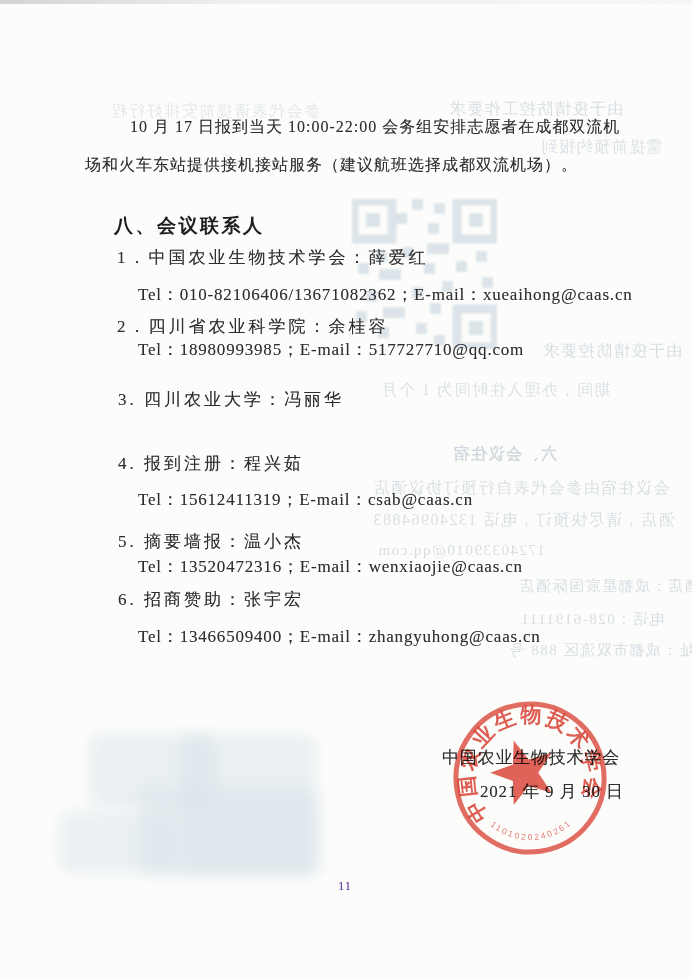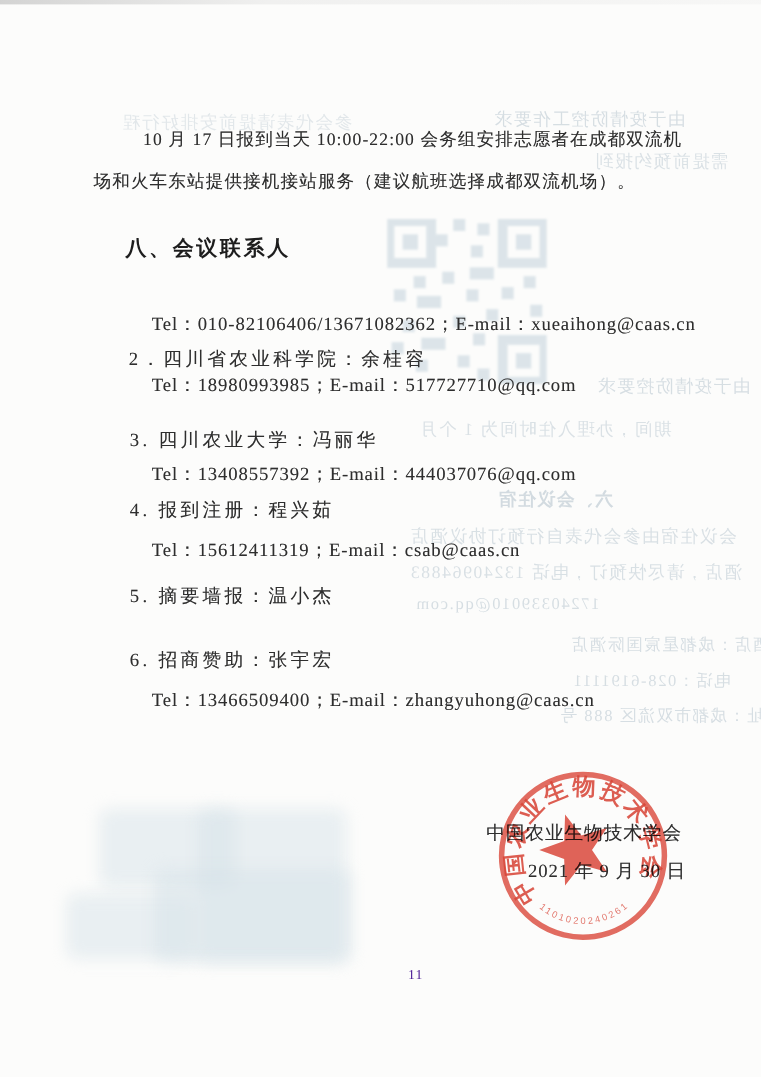--- a/index.html
+++ b/index.html
@@ -15,21 +15,21 @@
     background:linear-gradient(90deg,rgba(150,150,150,.40),rgba(185,185,185,.18) 35%,rgba(200,200,200,.10));
   }
   .hd{
     font-family:"Liberation Sans","DejaVu Sans",sans-serif;
     font-weight:700;font-size:19px;letter-spacing:2.5px;color:#1d1d1d;
   }
   .bd{font-size:16px;letter-spacing:1px;color:#2e2e2e;}
   .nm{font-size:17px;letter-spacing:3px;color:#2e2e2e;}
   .tl{font-size:17px;letter-spacing:.8px;color:#2e2e2e;text-align:right;}
   .sig{font-size:17px;letter-spacing:.8px;color:#2e2e2e;}
-  .pg{font-size:12.5px;letter-spacing:1px;color:#4c1d95;margin-left:33px;}
+  .pg{font-size:12.5px;letter-spacing:1px;color:#4c1d95;}
   .bd,.nm,.tl,.sig{text-shadow:0 0 .5px rgba(40,40,40,.35);}
   .bleed{
     color:#a9bac6;filter:blur(.7px);transform:scaleX(-1);
     font-size:16px;letter-spacing:1.5px;
   }
   .smudge{position:absolute;background:rgba(214,226,233,.48);filter:blur(7px);border-radius:10px;}
   .seal{position:absolute;mix-blend-mode:multiply;opacity:.93;filter:blur(.3px);}
   .qr{position:absolute;opacity:.22;filter:blur(1.1px);transform:scaleX(-1);}
 </style>
 </head>
@@ -90,32 +90,33 @@
     <div class="smudge" style="left:180px;top:735px;width:135px;height:140px"></div>
     <div class="smudge" style="left:60px;top:812px;width:120px;height:60px"></div>
     <div class="smudge" style="left:140px;top:790px;width:180px;height:85px"></div>
   </div>
 
   <div class="abs bd" style="left:130px;top:117px">10 月 17 日报到当天 10:00-22:00 会务组安排志愿者在成都双流机</div>
   <div class="abs bd" style="left:85px;top:155px">场和火车东站提供接机接站服务（建议航班选择成都双流机场）。</div>
 
   <div class="abs hd" style="left:114px;top:213px">八、会议联系人</div>
 
+  <div class="abs nm" style="left:117px;top:246px">1．中国农业生物技术学会：薛爱红</div>
   <div class="abs tl" style="left:138px;top:283px">Tel：010-82106406/13671082362；E-mail：xueaihong@caas.cn</div>
 
   <div class="abs nm" style="left:117px;top:315px">2．四川省农业科学院：余桂容</div>
   <div class="abs tl" style="left:138px;top:338px">Tel：18980993985；E-mail：517727710@qq.com</div>
 
   <div class="abs nm" style="left:118px;top:388px">3. 四川农业大学：冯丽华</div>
-  <div class="abs tl" style="left:138px;top:419px">Tel：13408557392；E-mail：444037076@qq.com</div>
 
   <div class="abs nm" style="left:118px;top:452px">4. 报到注册：程兴茹</div>
   <div class="abs tl" style="left:138px;top:488px">Tel：15612411319；E-mail：csab@caas.cn</div>
 
   <div class="abs nm" style="left:118px;top:530px">5. 摘要墙报：温小杰</div>
+  <div class="abs tl" style="left:138px;top:555px">Tel：13520472316；E-mail：wenxiaojie@caas.cn</div>
 
   <div class="abs nm" style="left:118px;top:588px">6. 招商赞助：张宇宏</div>
   <div class="abs tl" style="left:138px;top:625px">Tel：13466509400；E-mail：zhangyuhong@caas.cn</div>
 
   <div class="abs sig" style="left:442px;top:746px">中国农业生物技术学会</div>
   <div class="abs sig" style="left:480px;top:780px">2021 年 9 月 30 日</div>
 
   <svg class="seal" style="left:448px;top:696px" width="164" height="164" viewBox="0 0 164 164">
     <g transform="rotate(-8 82 82)">
       <circle cx="82" cy="82" r="74" fill="none" stroke="#d93a2b" stroke-width="5" opacity=".8"></circle>

